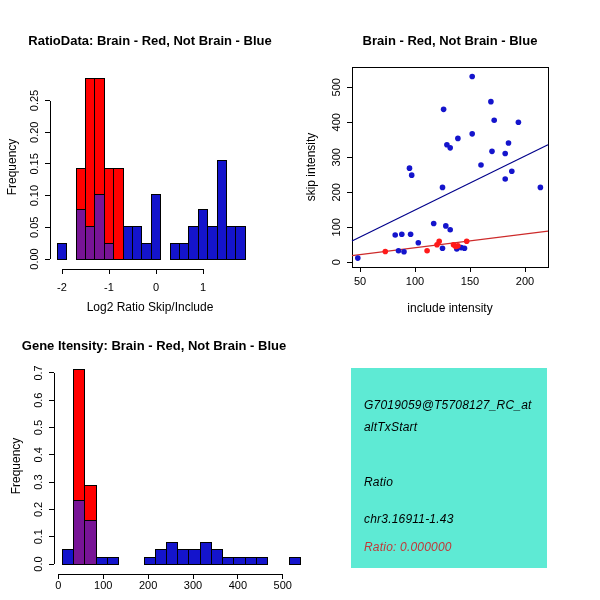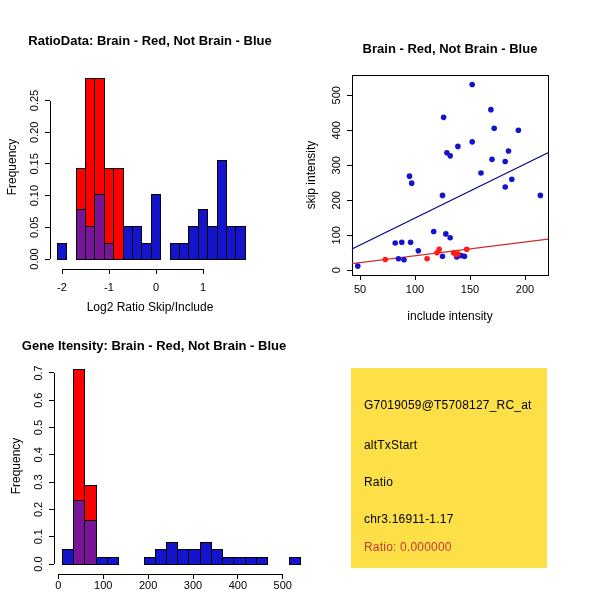--- a/index.html
+++ b/index.html
@@ -1,20 +1,20 @@
 <!DOCTYPE html>
 <html><head>
 <meta charset="utf-8">
 <style>
   html,body{margin:0;padding:0;background:#ffffff;}
   #stage{position:relative;width:600px;height:600px;background:#ffffff;overflow:hidden;
          font-family:"Liberation Sans","DejaVu Sans",sans-serif;margin-top:19px;}
   .panel{position:absolute;width:300px;height:300px;}
   #panel-ratio{left:0;top:0;}
-  #panel-scatter{left:300px;top:8px;}
+  #panel-scatter{left:300px;top:0;}
   #panel-gene{left:4px;top:300px;}
   #panel-info{left:300px;top:300px;}
   svg{display:block;}
   svg text{font-family:"Liberation Sans","DejaVu Sans",sans-serif;}
   #info-box{position:absolute;left:51px;top:49px;width:196px;height:200px;}
   .info-line{position:absolute;left:13px;font-size:12px;white-space:nowrap;letter-spacing:0.2px;}
 </style>
 </head>
 <body>
 
@@ -191,21 +191,21 @@
         <rect x="196.18400000000003" y="223.433" width="11.225" height="21.567000000000007" fill="#1414CC" stroke="#000000" stroke-width="1" shape-rendering="crispEdges"></rect>
         <rect x="207.409" y="230.804" width="11.225" height="14.195999999999998" fill="#1414CC" stroke="#000000" stroke-width="1" shape-rendering="crispEdges"></rect>
         <rect x="218.63400000000001" y="238.721" width="11.225" height="6.278999999999996" fill="#1414CC" stroke="#000000" stroke-width="1" shape-rendering="crispEdges"></rect>
         <rect x="229.85899999999998" y="238.721" width="11.225" height="6.278999999999996" fill="#1414CC" stroke="#000000" stroke-width="1" shape-rendering="crispEdges"></rect>
         <rect x="241.084" y="238.721" width="11.225" height="6.278999999999996" fill="#1414CC" stroke="#000000" stroke-width="1" shape-rendering="crispEdges"></rect>
         <rect x="252.30900000000003" y="238.721" width="11.225" height="6.278999999999996" fill="#1414CC" stroke="#000000" stroke-width="1" shape-rendering="crispEdges"></rect>
         <rect x="285.086" y="238.721" width="11.225" height="6.278999999999996" fill="#1414CC" stroke="#000000" stroke-width="1" shape-rendering="crispEdges"></rect>
       </svg>
   </div>
   <div class="panel" id="panel-info">
-    <div id="info-box" style="background: #fde047;">
+    <div id="info-box" style="background: #5eead4; font-style: italic;">
       <div class="info-line" style="top: 30px; color: rgb(0, 0, 0);">G7019059@T5708127_RC_at</div>
-      <div class="info-line" style="top: 70px; color: rgb(0, 0, 0);">altTxStart</div>
+      <div class="info-line" style="top: 52px; color: rgb(0, 0, 0);">altTxStart</div>
       <div class="info-line" style="top: 107px; color: rgb(0, 0, 0);">Ratio</div>
-      <div class="info-line" style="top: 144px; color: rgb(0, 0, 0);">chr3.16911-1.17</div>
+      <div class="info-line" style="top: 144px; color: rgb(0, 0, 0);">chr3.16911-1.43</div>
       <div class="info-line" style="top: 172px; color: rgb(192, 56, 56);">Ratio: 0.000000</div>
     </div>
   </div>
 </div>
 
 </body></html>

